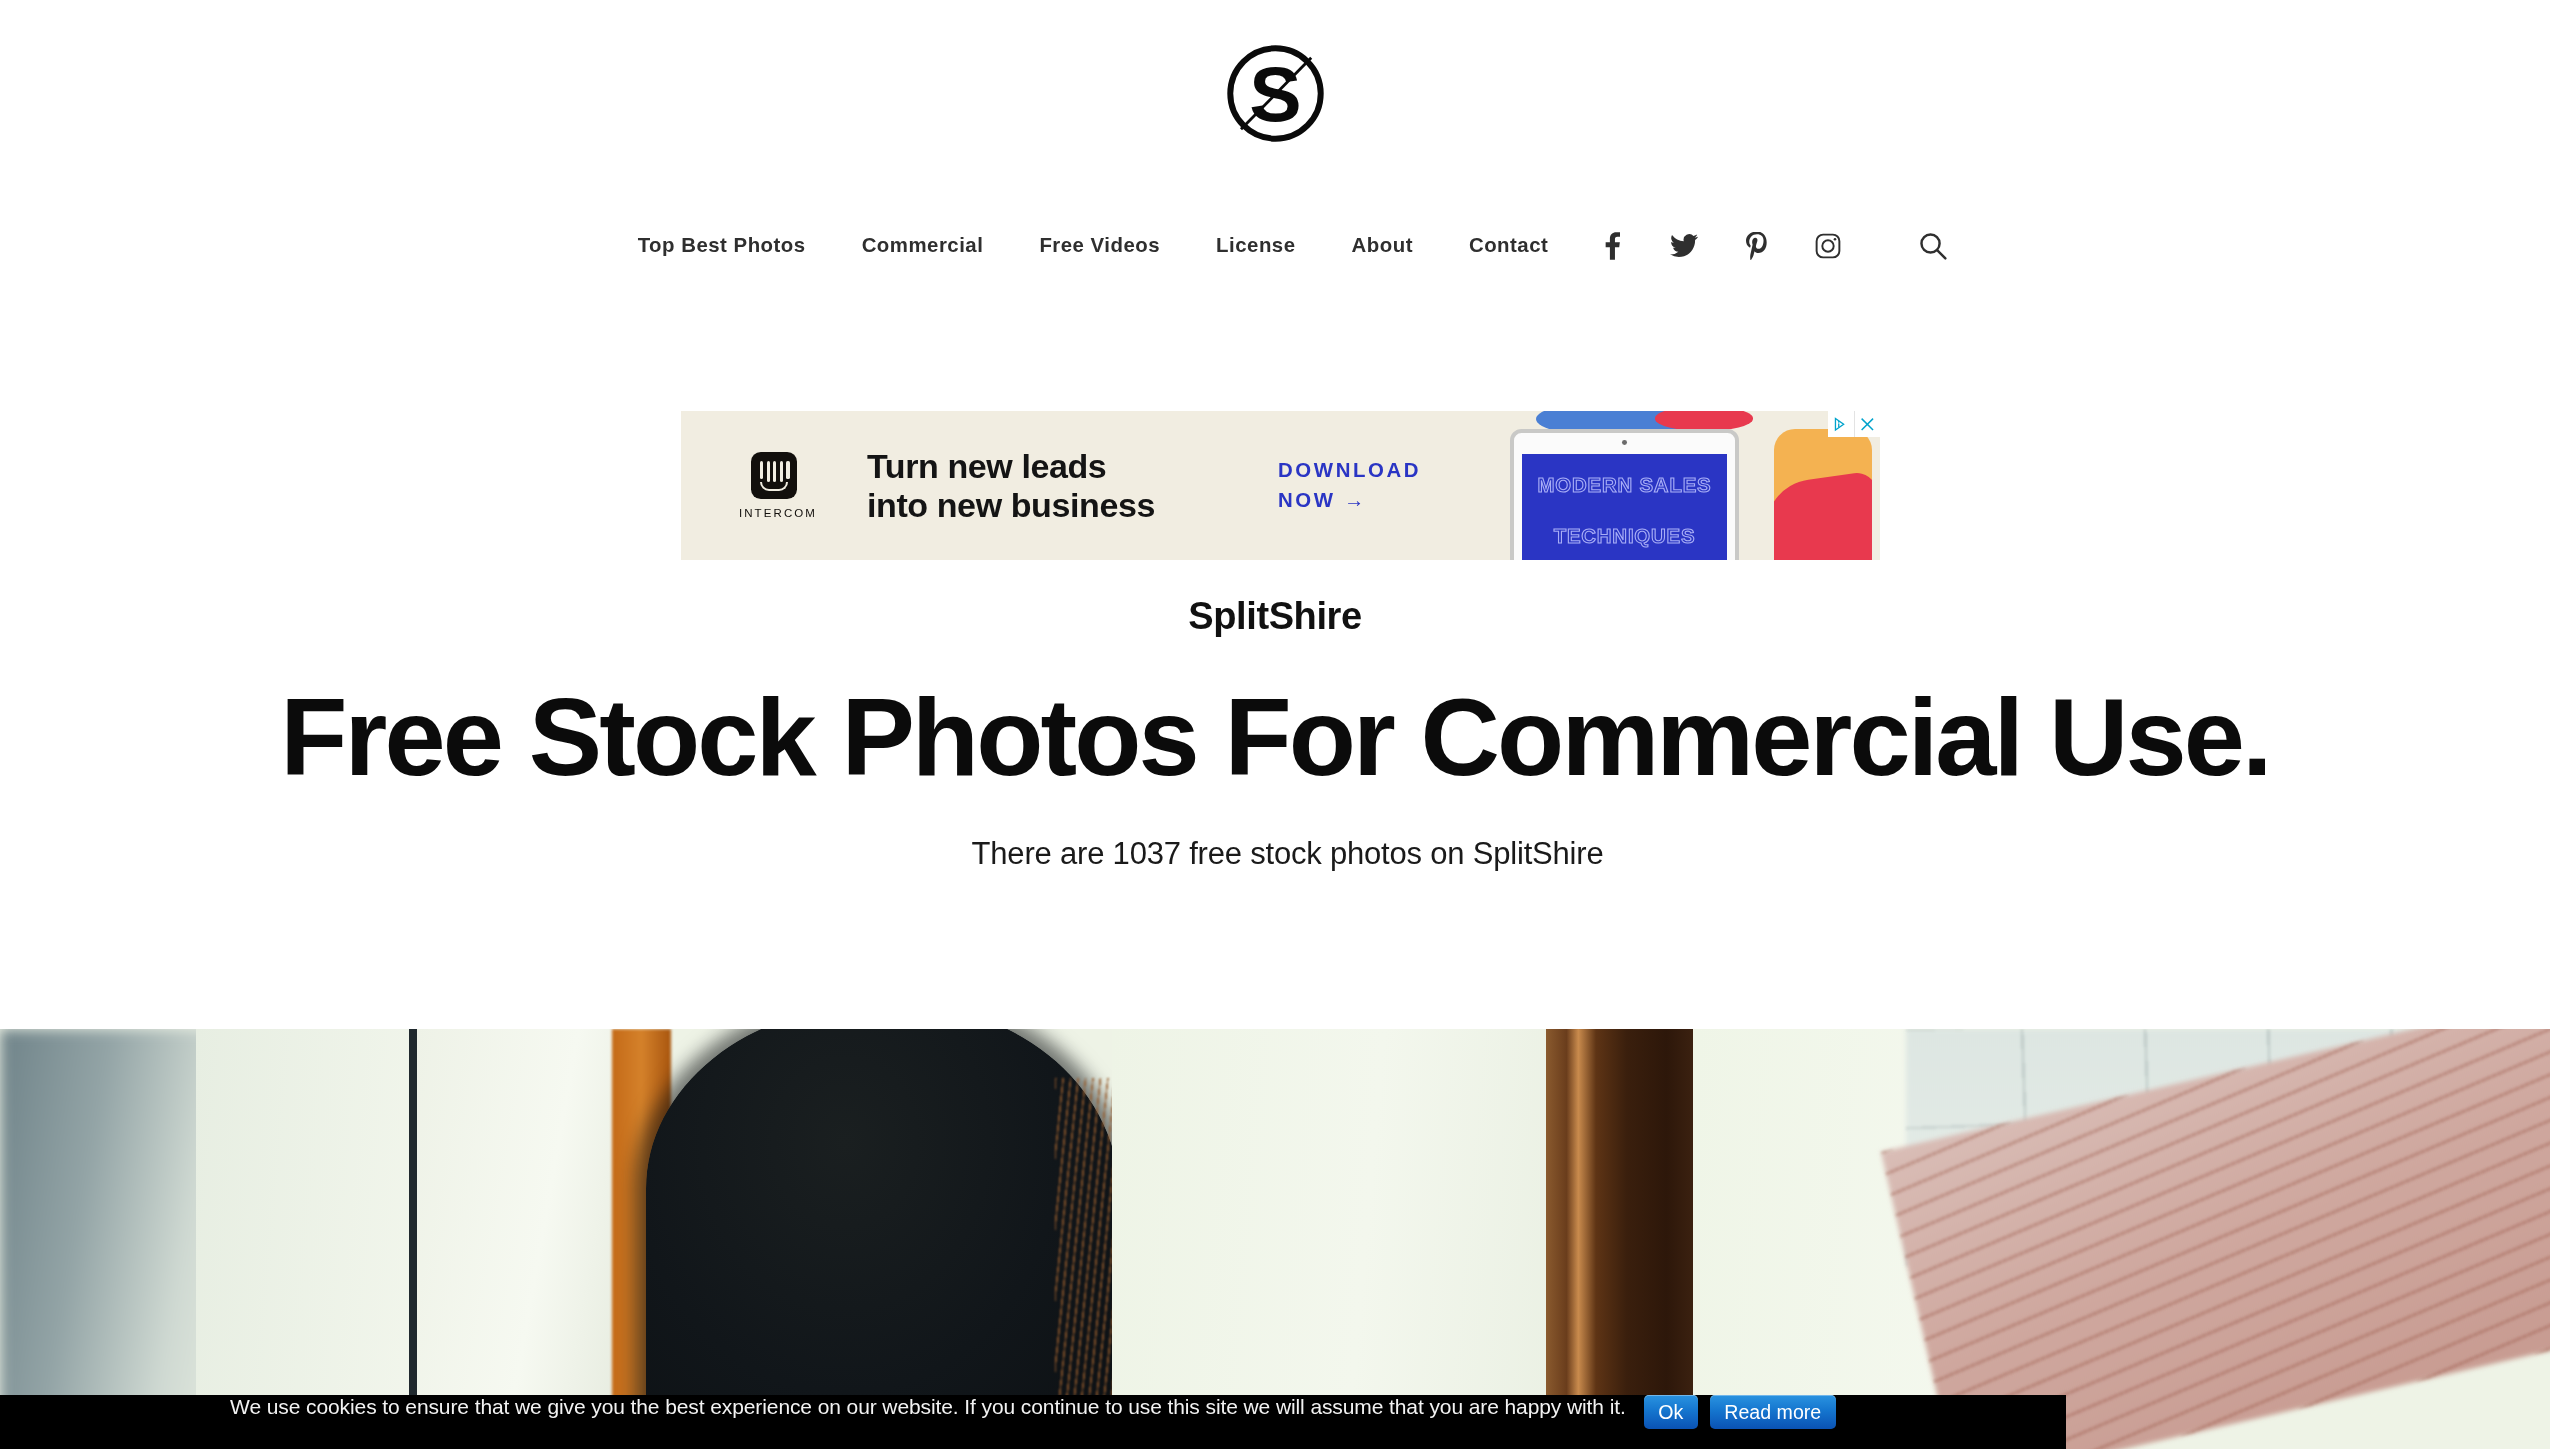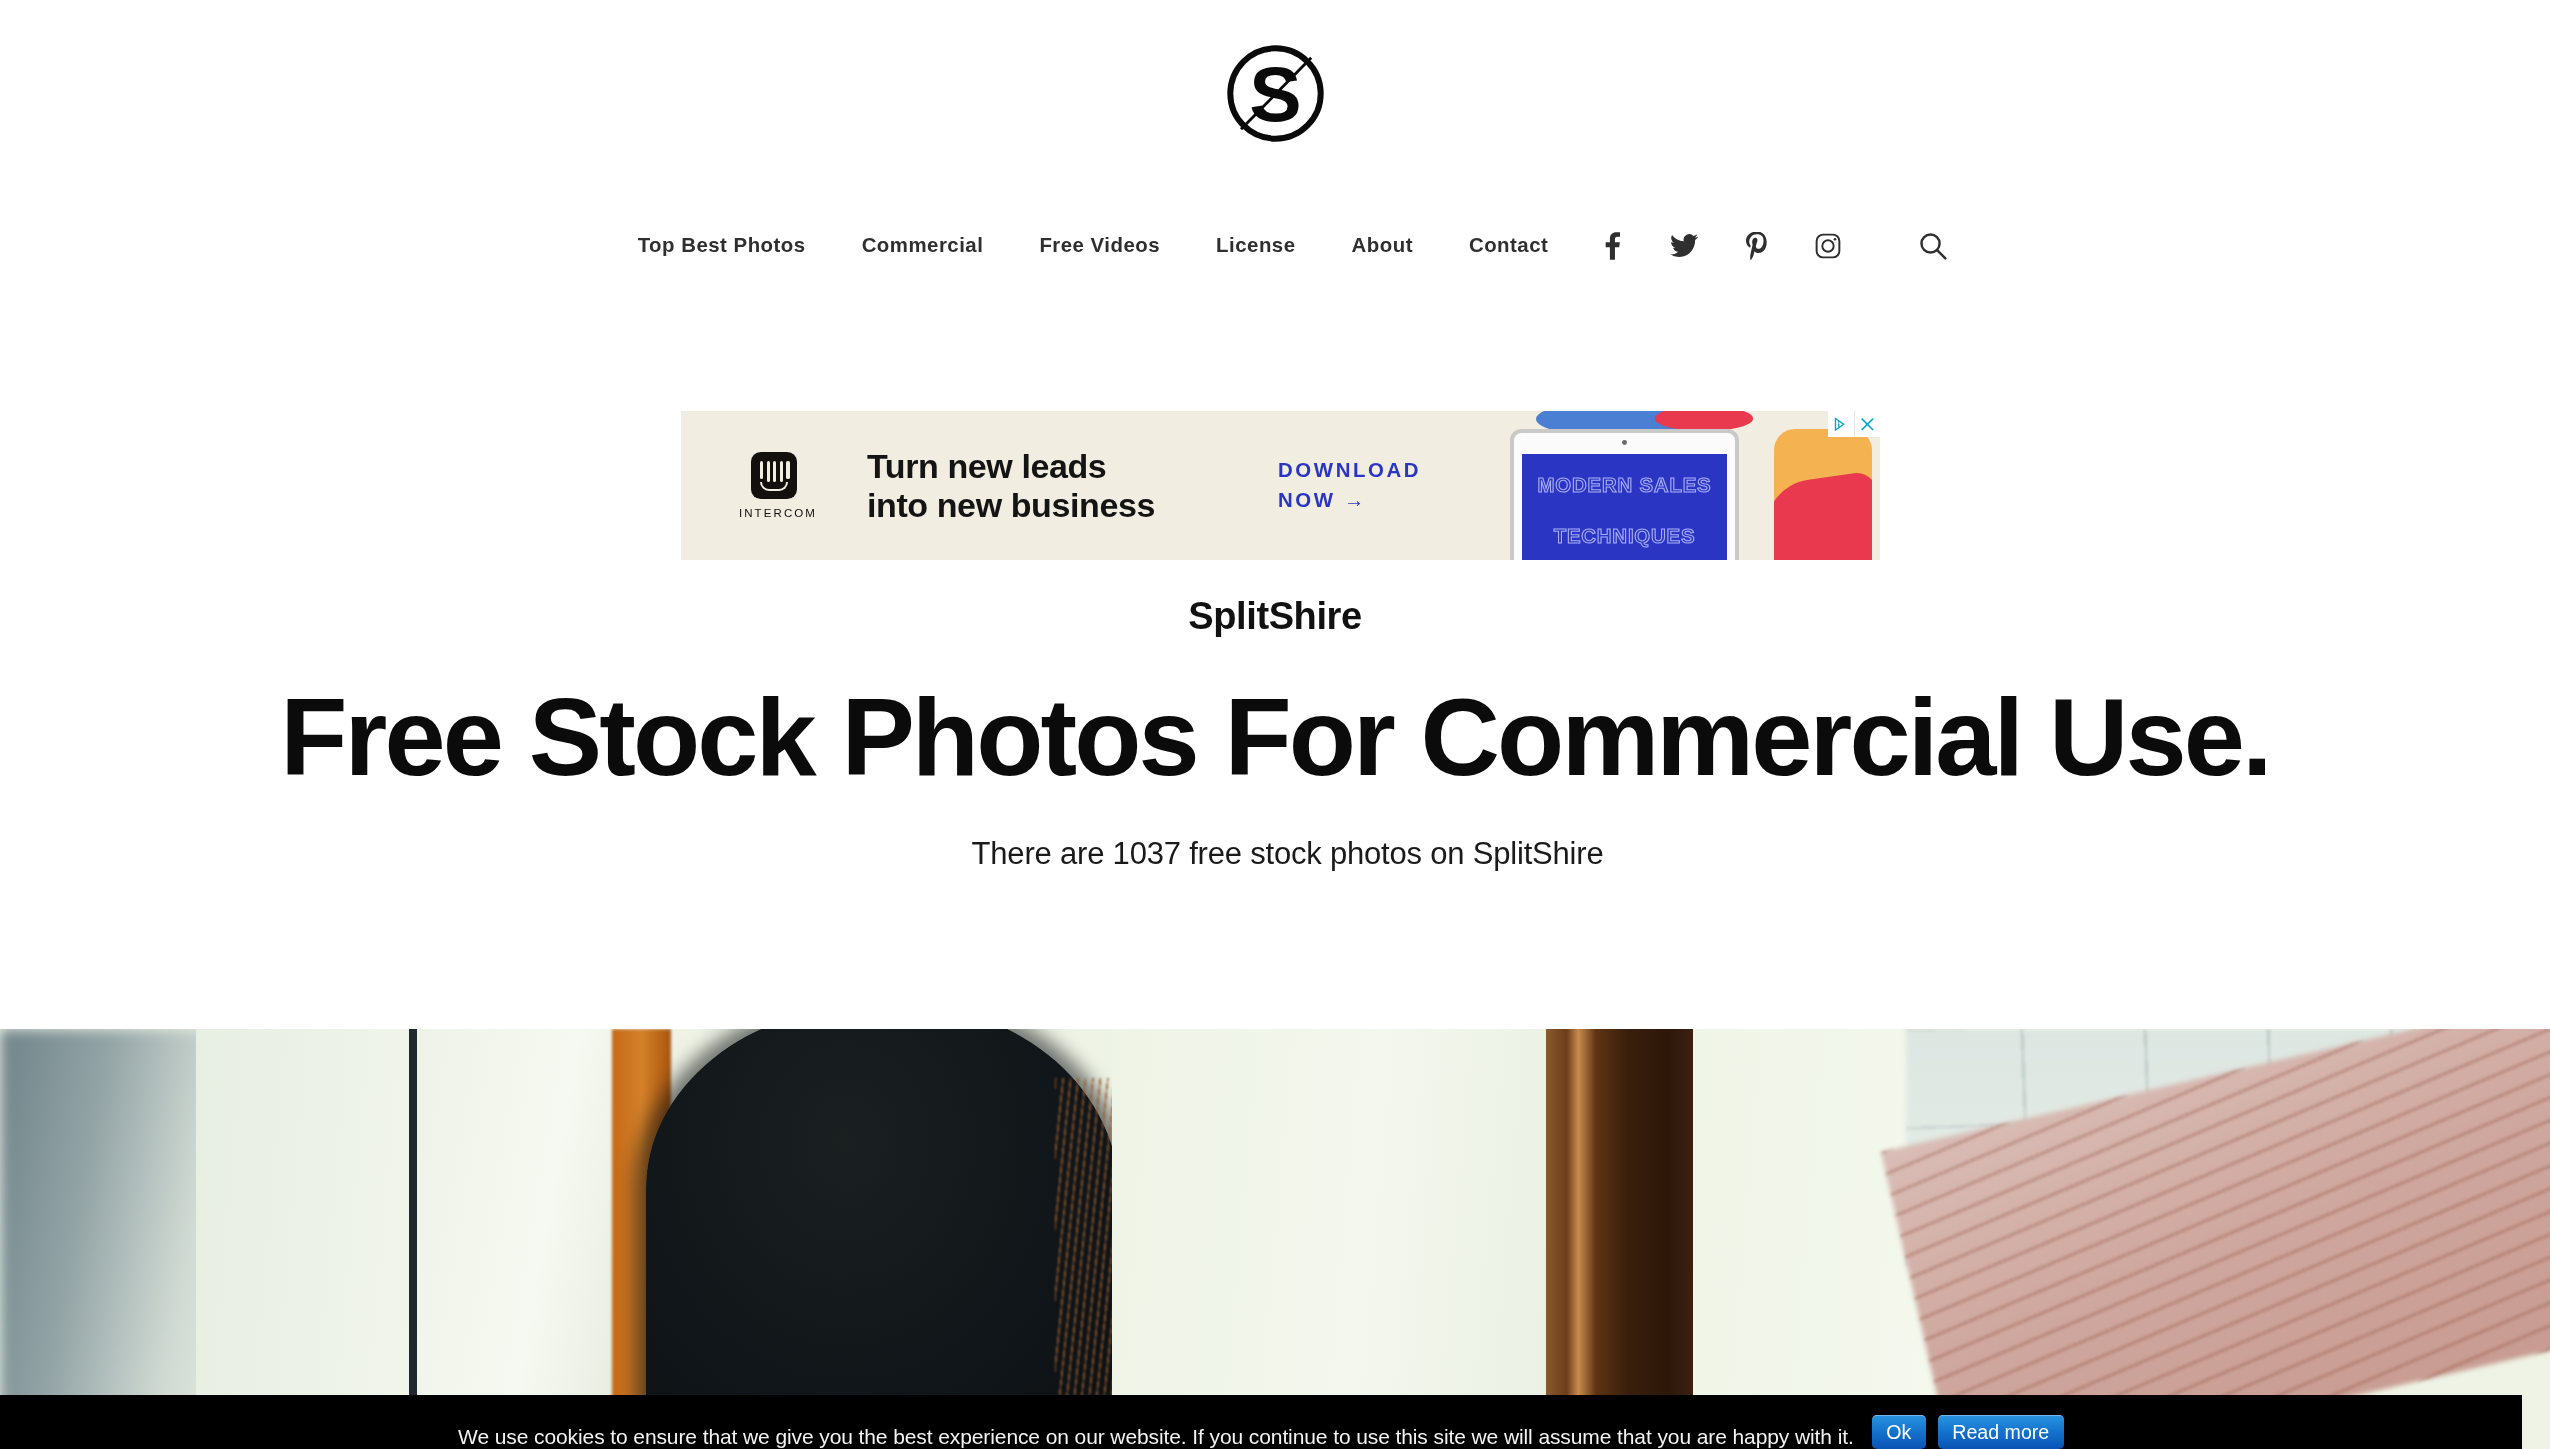--- a/index.html
+++ b/index.html
@@ -242,22 +242,22 @@
   .h-roof-lines {
     position:absolute; left:1881px; top:123px; width:736px; height:344px;
     background:repeating-linear-gradient(170deg,
       rgba(150,82,66,0.45) 0 2.5px, rgba(0,0,0,0) 2.5px 21px);
     transform:rotate(-13deg); transform-origin:left top;
     filter:blur(1.6px);
   }
 
   
   .cookie {
-    position:absolute; left:0; bottom:0; width:2522px; height:54px;
-    background:#000; display:flex; align-items:flex-end; justify-content:center;
+    position:absolute; left:0; bottom:0; width:2066px; height:54px;
+    background:#000; display:flex; align-items:flex-start; justify-content:center;
   }
   .cookie-text {
     font-size:21px; color:#f2f2f2; letter-spacing:-0.1px;
     margin-right:18px; white-space:nowrap;
   }
   .cookie-btn {
     display:inline-flex; align-items:center; justify-content:center;
     height:34px; padding:0 14.7px; margin-right:11.5px;
     border:none; border-radius:4.9px; cursor:pointer;
     font-size:19.6px; color:#fff;

